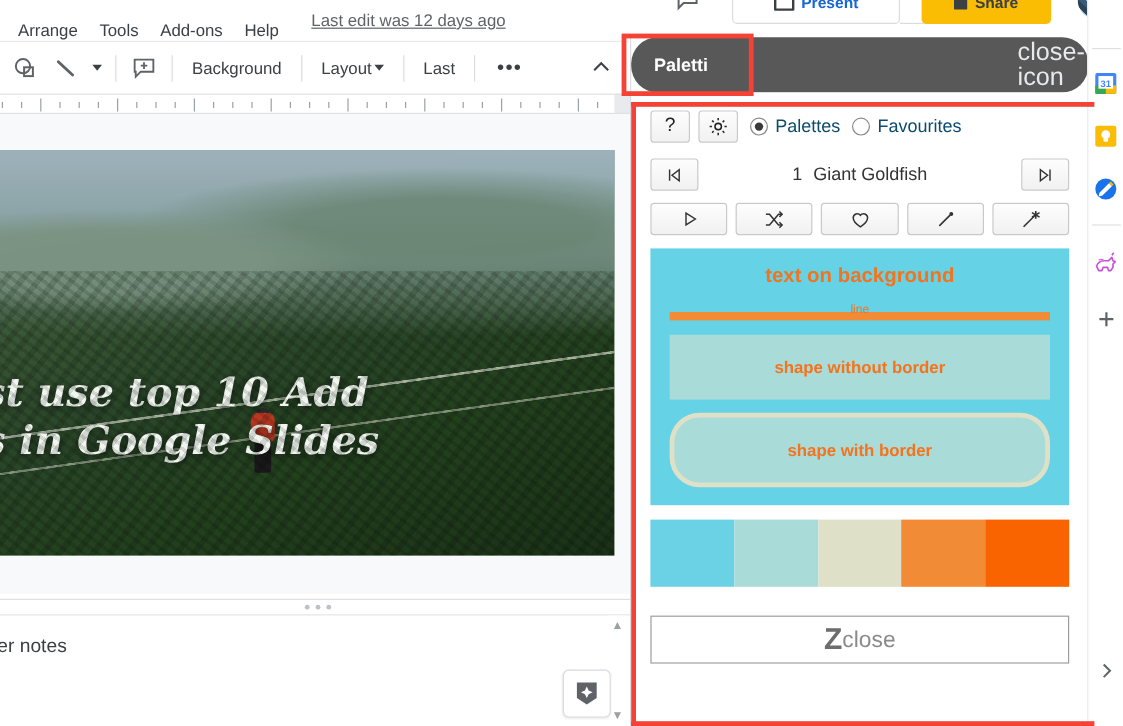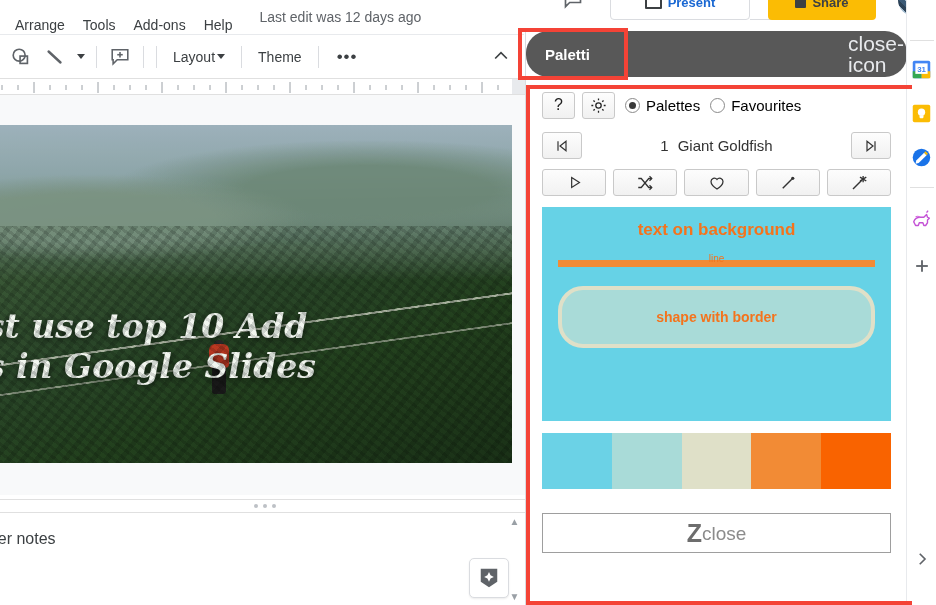--- a/index.html
+++ b/index.html
@@ -50,21 +50,21 @@
     position: absolute; left: 0; top: 0; height: 34px; width: 520px;
     display: flex; align-items: center; padding-left: 6px; gap: 0px;
     background: #fff;
   }
   .menu-item {
     font-size: 14px; color: #3c4043; padding: 3px 9px; border-radius: 3px;
     white-space: nowrap;
     margin-top: 16px;
   }
   .lastedit {
-    font-size: 14px; color: #5f6368; 
+    font-size: 14px; color: #5f6368; text-decoration: underline;
     margin-left: 18px; white-space: nowrap;
   }
 
   
   .toolbar {
     position: absolute; left: 0; top: 34px; width: 524px; height: 44px;
     background: #fff; border-top: 1px solid #e8eaed;
     display: flex; align-items: center; padding-left: 4px;
   }
   .tb-ic { width: 34px; height: 34px; display: flex; align-items: center; justify-content: center; }
@@ -193,21 +193,21 @@
     background: linear-gradient(180deg,#fdfdfd,#f1f1f1);
     display: flex; align-items: center; justify-content: center;
     font-size: 16px; color: #222;
   }
   .radio-wrap { display: flex; align-items: center; gap: 6px; margin-left: 3px; }
   .radio {
     width: 15px; height: 15px; border-radius: 50%; border: 1px solid #8a8a8a; background: #fff;
     display: flex; align-items: center; justify-content: center; flex: none;
   }
   .radio.on::after { content: ""; width: 7px; height: 7px; border-radius: 50%; background: #3a3a3a; }
-  .radio-lbl { font-size: 15px; color: #000000; white-space: nowrap; }
+  .radio-lbl { font-size: 15px; color: #0c4a6e; white-space: nowrap; }
 
   .row-nav {
     display: flex; align-items: center; justify-content: space-between; margin-top: 13px; height: 27px;
   }
   .nav-btn {
     width: 40px; height: 27px; border: 1px solid #c9c9c9; border-radius: 3px;
     background: linear-gradient(180deg,#fdfdfd,#f1f1f1);
     display: flex; align-items: center; justify-content: center;
     font-size: 13px; color: #333;
   }
@@ -309,27 +309,28 @@
       </div>
     <div class="tb-sep"></div>
     <div class="tb-ic">
       <svg viewBox="0 0 24 24" width="22" height="22">
         <path d="M3.5 4h17v11H9l-4.5 4.5V15H3.5z" fill="none" stroke="#5f6368" stroke-width="1.7"></path>
         <line x1="12" y1="6.5" x2="12" y2="12.5" stroke="#5f6368" stroke-width="1.7"></line>
         <line x1="9" y1="9.5" x2="15" y2="9.5" stroke="#5f6368" stroke-width="1.7"></line>
       </svg>
     </div>
     <div class="tb-sep"></div>
+    <div class="tb-text">Background</div>
     <div class="tb-sep"></div>
     <div class="tb-text">
       <span>Layout</span>
       <span class="caret-dn"></span>
     </div>
     <div class="tb-sep"></div>
-    <div class="tb-text">Theme</div>
+    <div class="tb-text">Last</div>
     <div class="tb-sep"></div>
     <div class="tb-dots">•••</div>
     <div class="tb-chevup">
       <svg viewBox="0 0 24 24" width="20" height="20">
           <polyline points="5,15 12,8 19,15" fill="none" stroke="#3c4043" stroke-width="2"></polyline>
         </svg>
     </div>
   </div>
 
   <div class="ruler">
@@ -497,20 +498,21 @@
             </svg>
         </div>
       </div>
 
       <div class="preview" id="preview" style="background: rgb(102, 210, 230);">
         <div class="pv-title" style="color: rgb(244, 115, 28);">text on background</div>
         <div class="pv-linewrap">
           <div class="pv-line" style="background: rgb(242, 139, 53);"></div>
           <div class="pv-linelbl" style="color: rgb(244, 115, 28);">line</div>
         </div>
+        <div class="pv-shape" style="background: rgb(169, 219, 216); color: rgb(244, 115, 28);">shape without border</div>
         <div class="pv-shape pv-shape2" style="background: rgb(169, 219, 216); color: rgb(244, 115, 28); border: 4px solid rgb(223, 224, 200);">shape with border</div>
       </div>
 
       <div class="swatches" id="swatches">
           <div class="swatch" style="background: rgb(107, 210, 230);"></div>
           <div class="swatch" style="background: rgb(169, 219, 216);"></div>
           <div class="swatch" style="background: rgb(223, 224, 200);"></div>
           <div class="swatch" style="background: rgb(242, 139, 53);"></div>
           <div class="swatch" style="background: rgb(249, 99, 0);"></div>
         </div>

